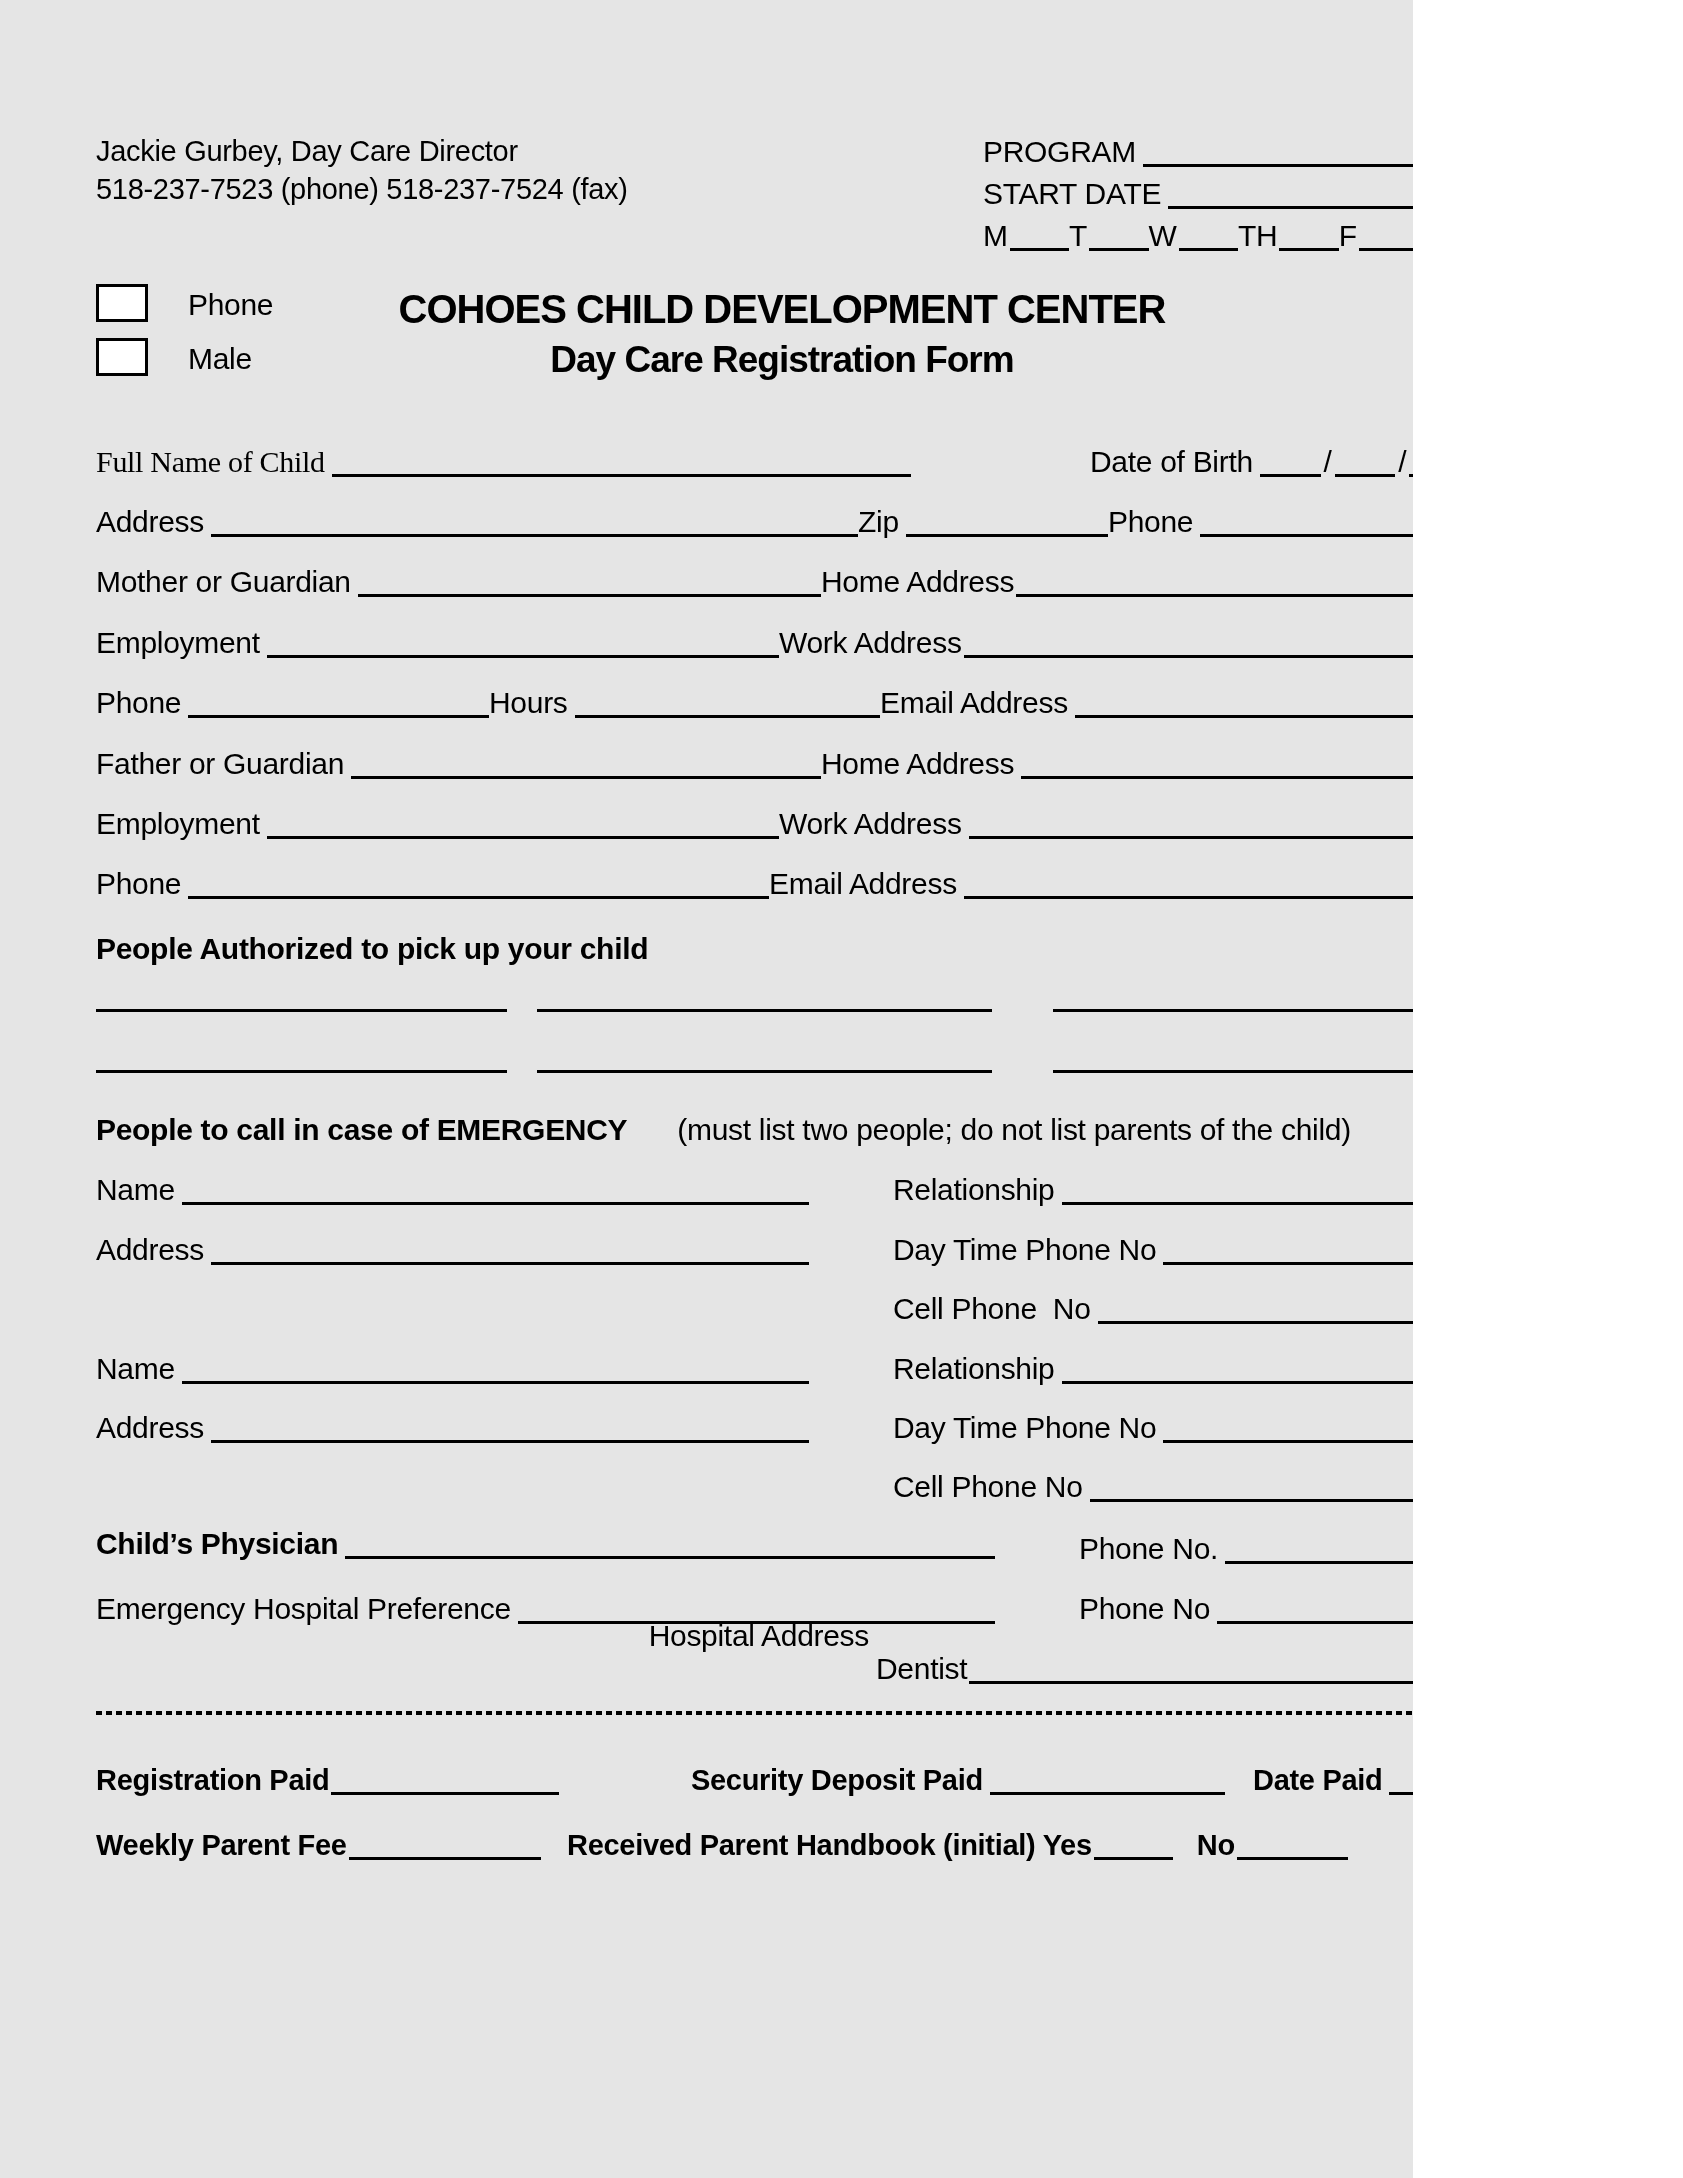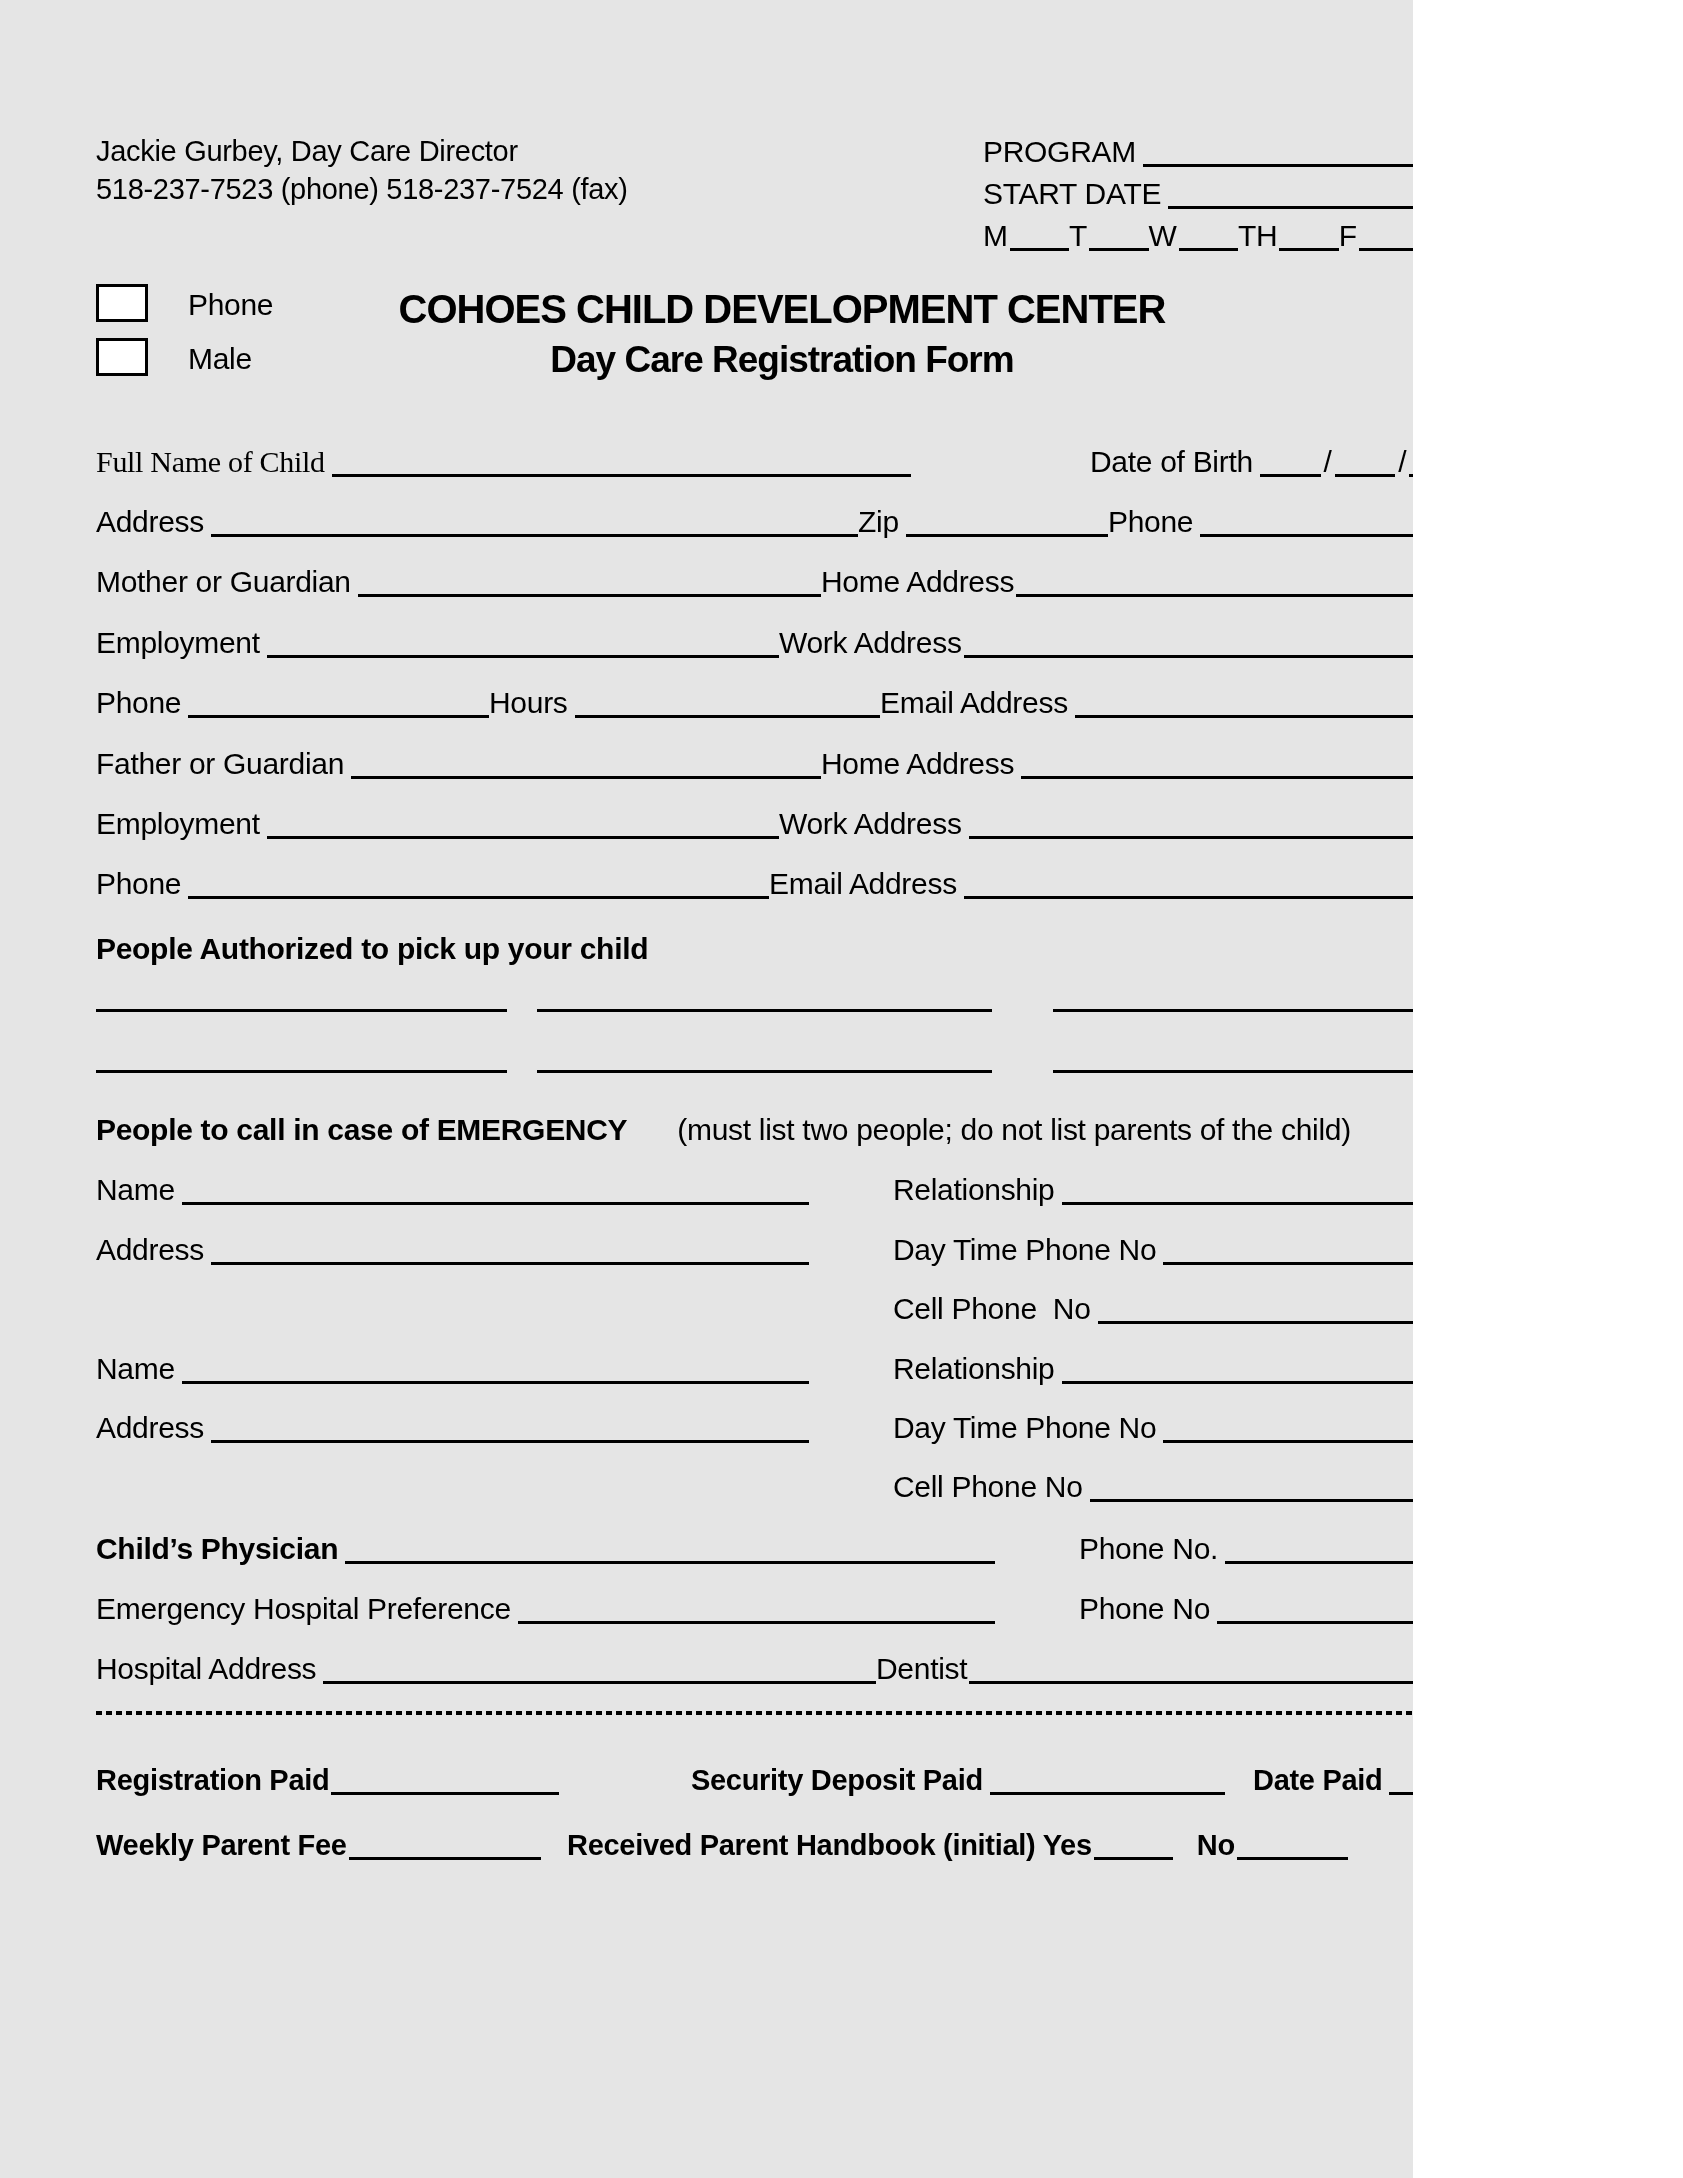--- a/index.html
+++ b/index.html
@@ -229,21 +229,21 @@
     </div>
   </div>
 
   <div class="row" style="top:1458px;">
     <div class="rc" style="left:797px;right:71px;">
       <span class="lbl">Cell Phone No</span>
       <span class="ln lnf"></span>
     </div>
   </div>
 
-  <div class="row" style="top:1520px;">
+  <div class="row" style="top:1520px;align-items:center;">
     <div class="g" style="width:899px;">
       <span class="lbl b">Child’s Physician</span>
       <span class="ln lnf"></span>
     </div>
     <div class="rc" style="left:983px;right:40px;">
       <span class="lbl">Phone No.</span>
       <span class="ln lnf"></span>
     </div>
   </div>
 
@@ -252,21 +252,21 @@
       <span class="lbl">Emergency Hospital Preference</span>
       <span class="ln lnf"></span>
     </div>
     <div class="rc" style="left:983px;right:40px;text-align:center;">
       <span class="lbl">Phone No</span>
       <span class="ln lnf"></span>
     </div>
   </div>
 
   <div class="row" style="top:1640px;">
-    <div class="g" style="width:780px;">
+    <div class="g" style="width:780px;flex-direction:column;">
       <span class="lbl">Hospital Address</span>
       <span class="ln lnf"></span>
     </div>
     <span class="lbl tight">Dentist</span>
     <span class="ln lnf"></span>
   </div>
 
   <div class="dash" style="top:1711px;"></div>
 
   <div class="row of" style="top:1751px;">

